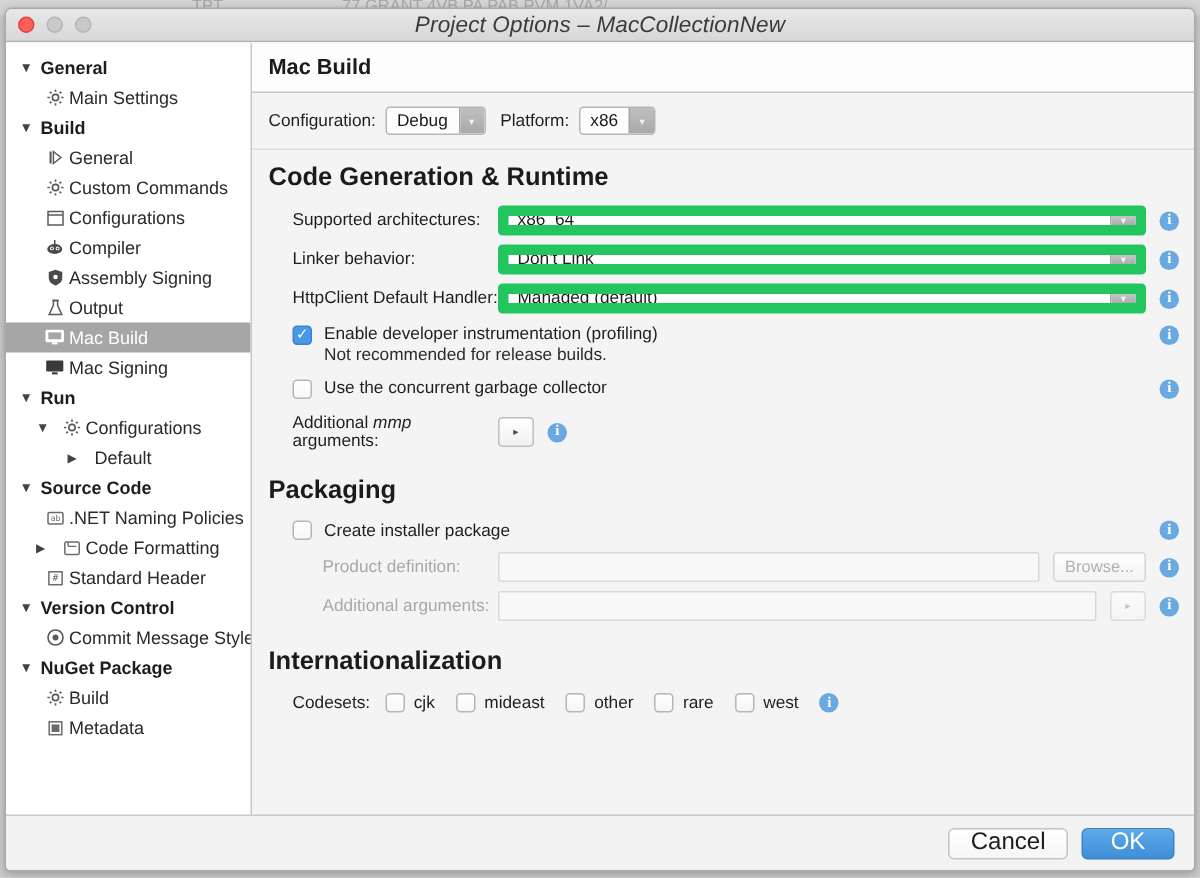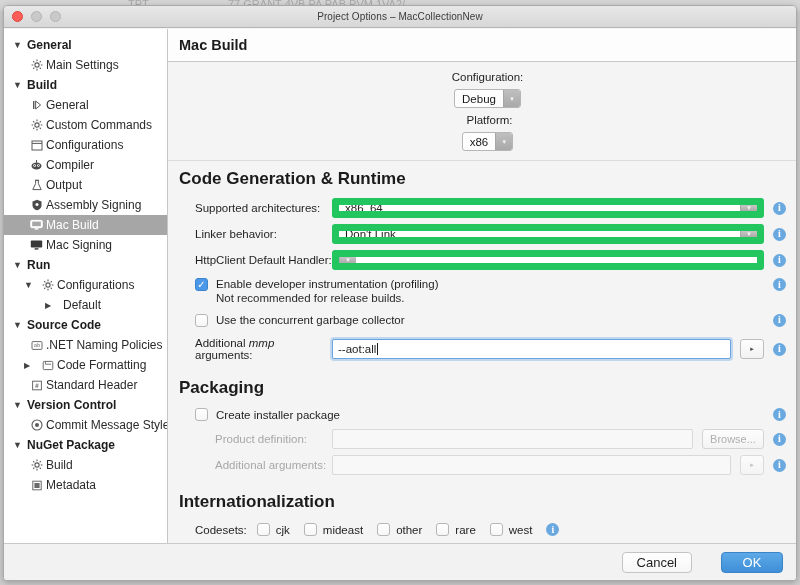--- a/index.html
+++ b/index.html
@@ -31,22 +31,23 @@
   }
   
   #titlebar {
     position: relative;
     height: 22px;
     background: linear-gradient(#e9e8e8, #d8d7d7);
     border-bottom: 1px solid #b4b3b3;
     display: flex; align-items: center; justify-content: center;
   }
   #titlebar .title {
-    font-size: 10px; color: #3b3b3b; font-weight: 400;
+    font-size: 15px; color: #3b3b3b; font-weight: 400;
     letter-spacing: .1px;
+    font-style: italic;
   }
   .traffic {
     position: absolute; left: 8px; top: 5px;
     display: flex; gap: 8px; align-items: center;
   }
   .dot { width: 11px; height: 11px; border-radius: 50%; }
   .dot.close { background: #fc5f57; border: 1px solid #e1453e; }
   .dot.min   { background: #c9c9c9; border: 1px solid #b4b4b4; }
   .dot.max   { background: #c9c9c9; border: 1px solid #b4b4b4; }
 
@@ -99,21 +100,20 @@
     display: flex; align-items: center;
     padding-left: 11px;
   }
   #pane-header .h1 { font-size: 14.5px; font-weight: bold; color: #1b1b1b; }
 
   .toolbar-row {
     display: flex; align-items: center;
     padding: 9px 0 9px 11px;
     border-bottom: 1px solid #dcdcdc;
     gap: 6px;
-    flex-direction: column;
   }
   .fld-label { font-size: 11.5px; color: #1f1f1f; }
 
   
   .popup {
     display: inline-flex; align-items: stretch;
     height: 19px;
     border: 1px solid #b6b6b6;
     border-radius: 3px;
     background: #fdfdfd;
@@ -254,23 +254,22 @@
     height: 37px;
     background: #f2f2f2;
     border-top: 1px solid #c9c9c9;
     display: flex; align-items: center; justify-content: flex-end;
     padding-right: 13px; gap: 9px;
   }
   .btn {
     height: 21px; min-width: 62px;
     border-radius: 4px;
     display: flex; align-items: center; justify-content: center;
-    font-size: 13px;
+    font-size: 16px;
     padding: 0 14px;
-    margin-left: 20px;
   }
   .btn.cancel {
     background: linear-gradient(#ffffff,#f6f6f6);
     border: 1px solid #c4c4c4; color: #1d1d1d;
   }
   .btn.ok {
     background: linear-gradient(#5da9e8,#3f8fd8);
     border: 1px solid #3a83c7; color: #ffffff;
   }
   svg { display: block; }
@@ -372,34 +371,34 @@
               <circle cx="4.6" cy="6.6" r="0.6" fill="#2a2a2a"></circle>
               <circle cx="8.4" cy="6.6" r="0.6" fill="#2a2a2a"></circle>
               <line x1="6.5" y1="1" x2="6.5" y2="3.6" stroke="#4a4a4a" stroke-width="1"></line>
             </svg>
         </span>
         <span class="lbl">Compiler</span>
       </div>
       <div class="nav-item indent-1">
         <span class="ico">
           <svg width="12" height="12" viewBox="0 0 12 12">
+              <path d="M6 0.8 L10.5 2.4 L10.5 6.4 C10.5 8.8 8.4 10.6 6 11.3 C3.6 10.6 1.5 8.8 1.5 6.4 L1.5 2.4 Z" fill="#4a4a4a"></path>
+              <circle cx="6" cy="5.6" r="1.5" fill="#ffffff"></circle>
+            </svg>
+        </span>
+        <span class="lbl">Assembly Signing</span>
+      </div>
+      <div class="nav-item indent-1">
+        <span class="ico">
+          <svg width="12" height="12" viewBox="0 0 12 12">
               <path d="M4.6 1.3 L7.4 1.3 L7.4 4.6 L10.2 10.6 L1.8 10.6 L4.6 4.6 Z" fill="none" stroke="#5a5a5a" stroke-width="1"></path>
               <line x1="3.9" y1="1.3" x2="8.1" y2="1.3" stroke="#5a5a5a" stroke-width="1"></line>
             </svg>
         </span>
         <span class="lbl">Output</span>
-      </div>
-      <div class="nav-item indent-1">
-        <span class="ico">
-          <svg width="12" height="12" viewBox="0 0 12 12">
-              <path d="M6 0.8 L10.5 2.4 L10.5 6.4 C10.5 8.8 8.4 10.6 6 11.3 C3.6 10.6 1.5 8.8 1.5 6.4 L1.5 2.4 Z" fill="#4a4a4a"></path>
-              <circle cx="6" cy="5.6" r="1.5" fill="#ffffff"></circle>
-            </svg>
-        </span>
-        <span class="lbl">Assembly Signing</span>
       </div>
       <div class="nav-item indent-1 selected">
         <span class="ico">
           <svg width="13" height="12" viewBox="0 0 13 12">
               <rect x="0.8" y="1.4" width="11.4" height="7.2" rx="0.8" fill="#ffffff" stroke="#ffffff" stroke-width="1"></rect>
               <rect x="2.2" y="2.6" width="8.6" height="4.6" fill="#a6a6a6"></rect>
               <rect x="4.6" y="9.2" width="3.8" height="1.4" fill="#ffffff"></rect>
             </svg>
         </span>
         <span class="lbl">Mac Build</span>
@@ -558,20 +557,21 @@
         <div class="wide-select">
           <span class="val">Don't Link</span>
           <span class="arrow">▾</span>
         </div>
         <span class="info">i</span>
       </div>
 
       <div class="row">
         <span class="lab">HttpClient Default Handler:</span>
         <div class="wide-select">
+          <span class="val">Managed (default)</span>
           <span class="arrow">▾</span>
         </div>
         <span class="info">i</span>
       </div>
 
       <div class="check-row">
         <span class="cb checked" style="margin-top:1px;">✓</span>
         <span class="txt">
           <span>Enable developer instrumentation (profiling)</span><br>
           <span class="sub">Not recommended for release builds.</span>
@@ -582,24 +582,20 @@
 
       <div class="check-row" style="align-items:center;">
         <span class="cb"></span>
         <span class="txt">Use the concurrent garbage collector</span>
         <span class="spacer"></span>
         <span class="info">i</span>
       </div>
 
       <div class="row" style="padding-top:6px;">
         <span class="lab"><span>Additional </span><i>mmp</i><span> arguments:</span></span>
-        <div class="tfield focused">
-            <span>--aot:all</span>
-            <span class="caret"></span>
-          </div>
         <div class="mini-btn">▸</div>
         <span class="info">i</span>
       </div>
 
       <div class="section-title" style="padding-top:14px;">Packaging</div>
 
       <div class="check-row" style="align-items:flex-start;">
         <span class="cb"></span>
         <span class="txt">Create installer package</span>
         <span class="spacer"></span>

